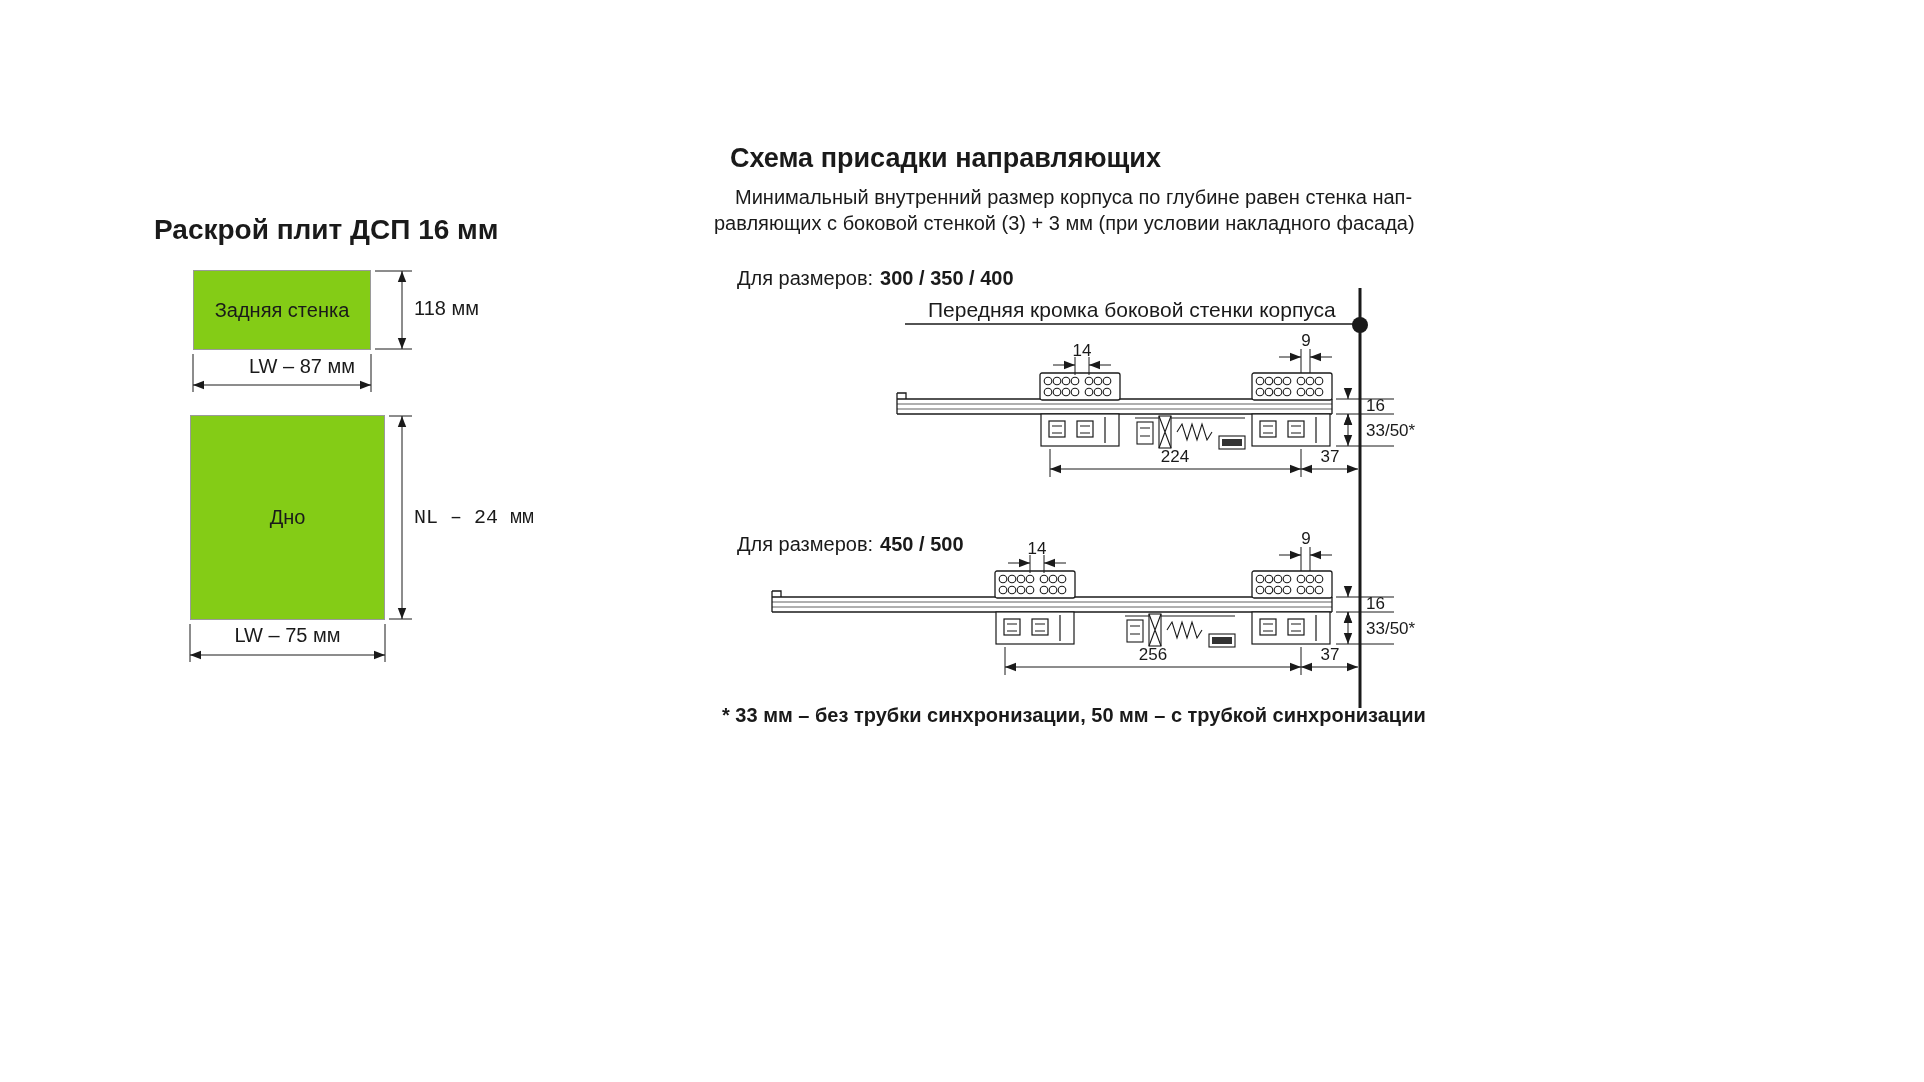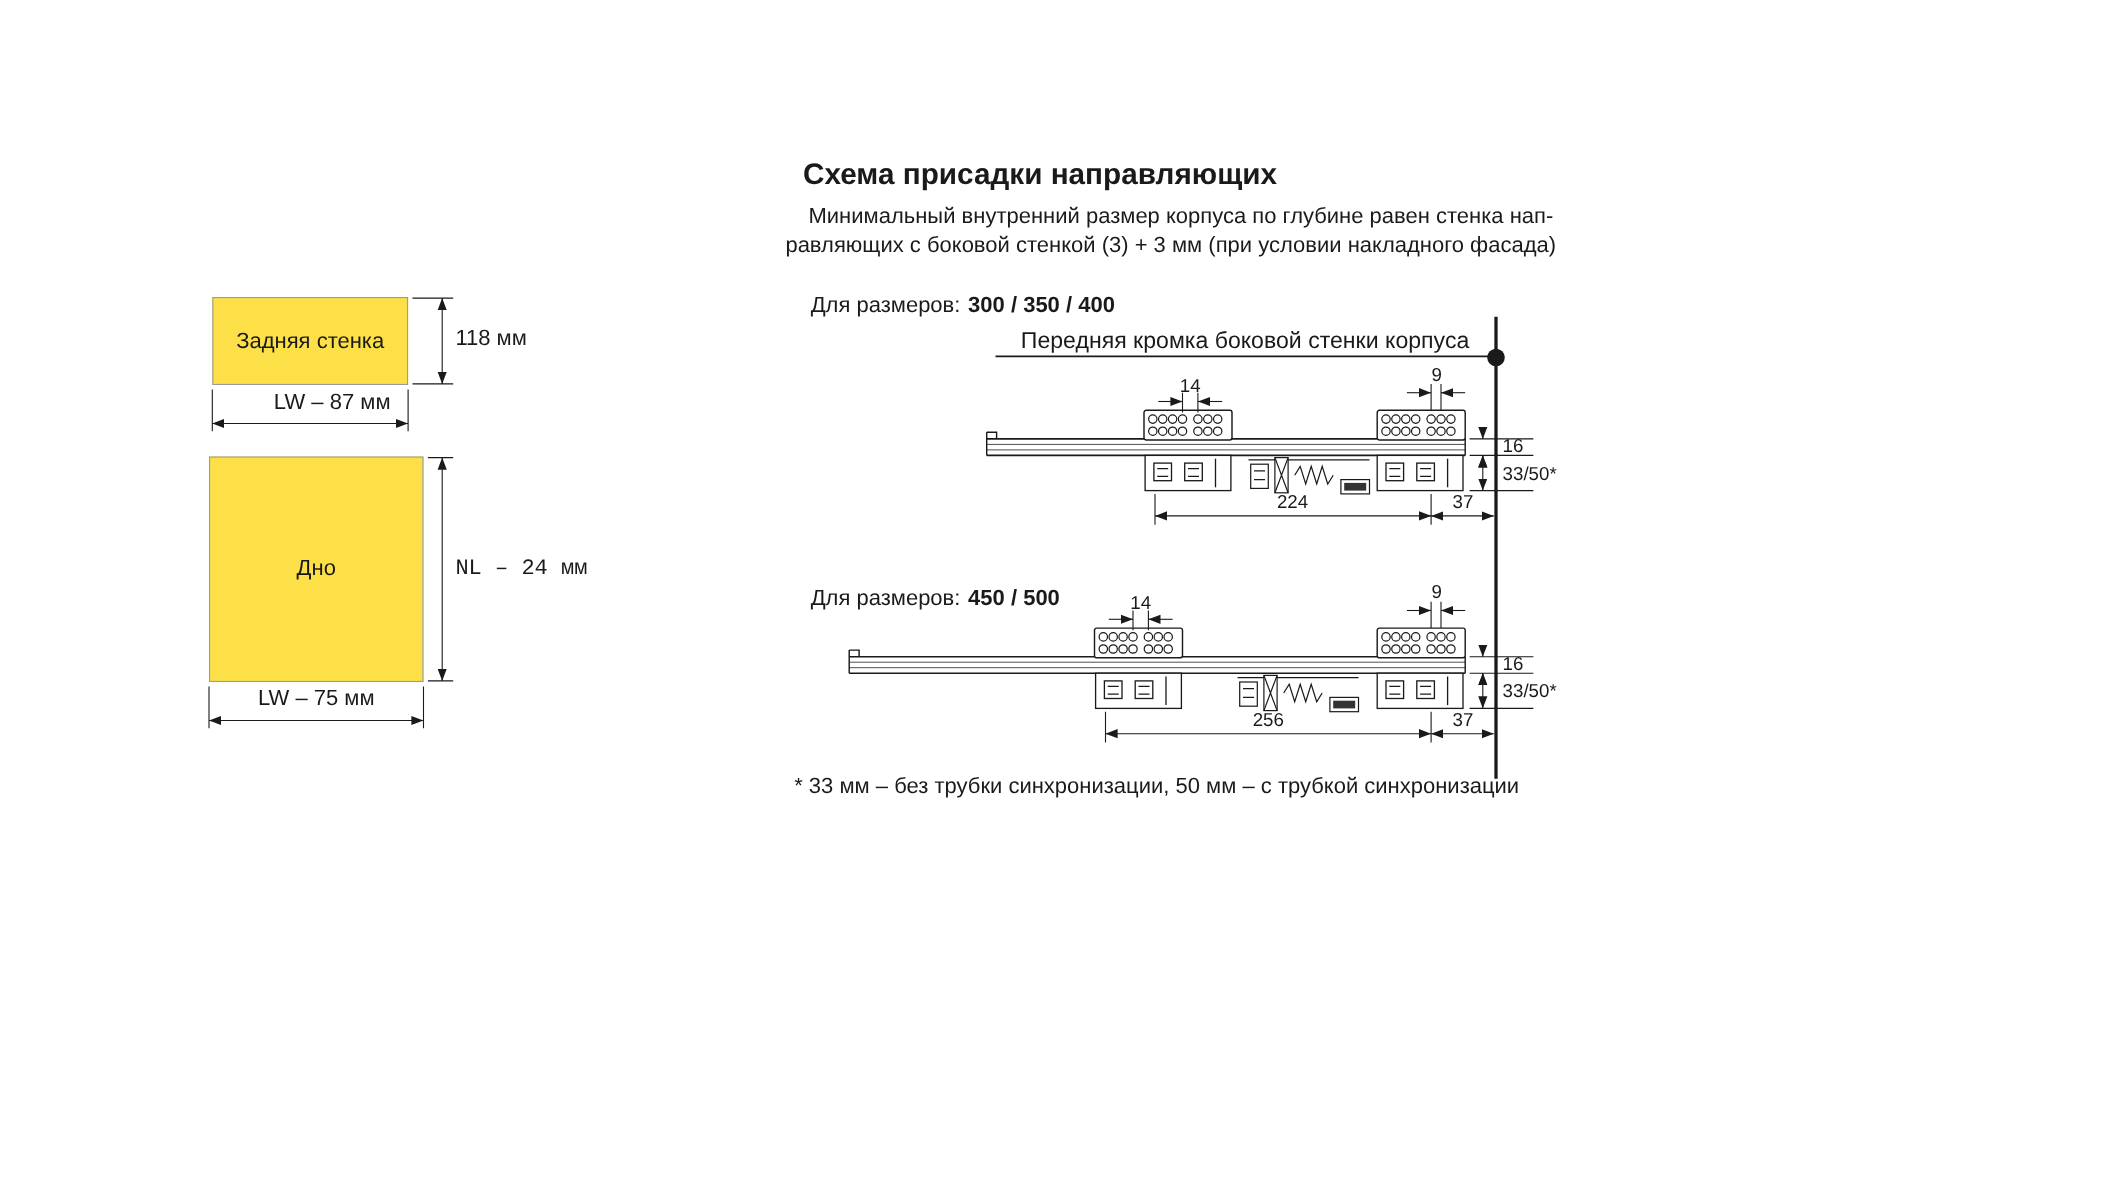--- a/index.html
+++ b/index.html
@@ -1,21 +1,21 @@
 <!DOCTYPE html>
 <html><head>
 <meta charset="utf-8">
 <style>
   * { margin:0; padding:0; box-sizing:border-box; }
   html,body { background:#ffffff; }
   body { width:1924px; height:1082px; font-family:"Liberation Sans", sans-serif; color:#1a1a1a; }
   .canvas { position:relative; width:1924px; height:1082px; background:#ffffff; overflow:hidden; }
   .title { position:absolute; font-weight:bold; font-size:28px; white-space:nowrap; }
   .body-text { position:absolute; font-size:20px; white-space:nowrap; }
-  .panel { position:absolute; background:#fde047; border:1px solid #9a9a9a;
+  .panel { position:absolute; background:#84cc16; border:1px solid #9a9a9a;
            display:flex; align-items:center; justify-content:center; font-size:20px; }
   .dim-label { position:absolute; font-size:20px; white-space:nowrap; }
   .center { text-align:center; }
   .sizes-b { margin-left:7px; }
   svg { position:absolute; left:0; top:0; }
   svg text.dim { font-family:"Liberation Sans", sans-serif; font-size:17px; fill:#1a1a1a; }
 </style>
 </head>
 <body>
 
@@ -149,20 +149,21 @@
       </g>
       <text class="dim" x="1037" y="554" text-anchor="middle">14</text>
       <text class="dim" x="1306" y="544" text-anchor="middle">9</text>
       <text class="dim" x="1366" y="609">16</text>
       <text class="dim" x="1366" y="634">33/50*</text>
       <text class="dim" x="1153" y="660" text-anchor="middle">256</text>
       <text class="dim" x="1330" y="660" text-anchor="middle">37</text>
     </g>
   </svg>
 
+  <div class="title" style="left:154px; top:214px;">Раскрой плит ДСП 16 мм</div>
 
   <div class="panel" style="left:193px; top:270px; width:178px; height:80px;">
     <span>Задняя стенка</span>
   </div>
   <div class="dim-label" style="left:414px; top:297px;">118 мм</div>
   <div class="dim-label center" style="left:193px; top:355px; width:182px;padding-left:36px;">LW – 87 мм</div>
 
   <div class="panel" style="left:190px; top:415px; width:195px; height:205px;">
     <span>Дно</span>
   </div>
@@ -177,15 +178,15 @@
   <div class="body-text" style="left:737px; top:267px;">
     <span>Для размеров:</span><b class="sizes-b">300 / 350 / 400</b>
   </div>
 
   <div class="body-text" style="left:928px; top:298px; font-size:21px;">Передняя кромка боковой стенки корпуса</div>
 
   <div class="body-text" style="left:737px; top:533px;">
     <span>Для размеров:</span><b class="sizes-b">450 / 500</b>
   </div>
 
-  <div class="body-text" style="left:722px; top:704px;">* 33 мм – без трубки синхронизации, 50 мм – с трубкой синхронизации</div>
+  <div class="body-text" style="left:722px; top:704px;font-weight:bold;">* 33 мм – без трубки синхронизации, 50 мм – с трубкой синхронизации</div>
 
 </div>
 
 </body></html>

